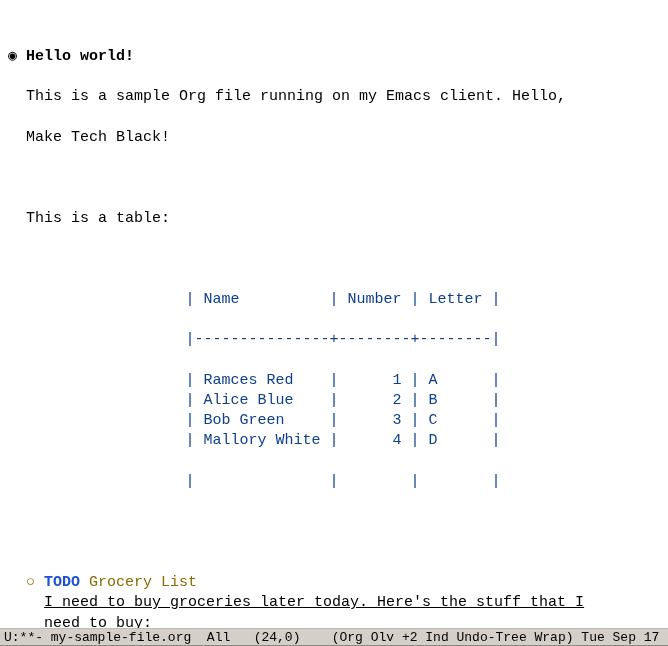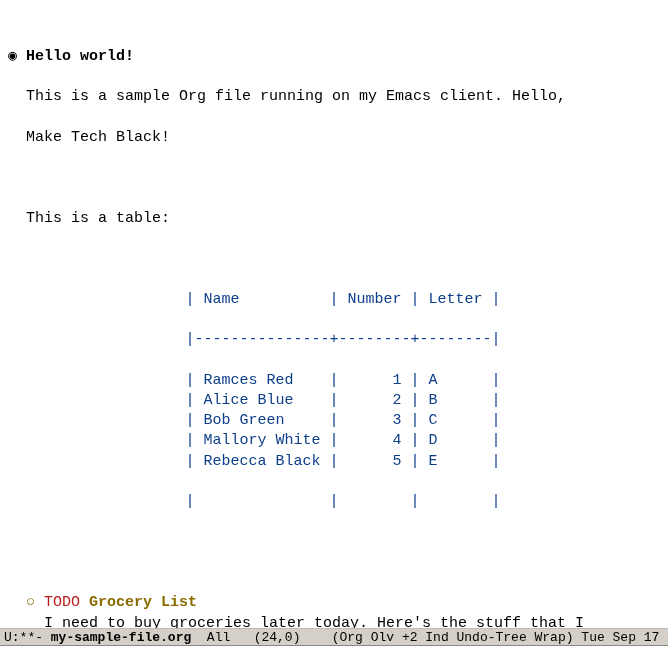--- a/index.html
+++ b/index.html
@@ -14,57 +14,57 @@
       overflow: hidden;
       position: relative;
     }
     .buffer {
       padding: 6px 8px 0 8px;
       white-space: pre;
     }
     .h1-text { font-weight: bold; }
     .h2-line { }
     .h2-bullet { color: #8a6b00; }
-    .h2-todo { color: #b91c1c; font-weight: normal; }
-    .h2-title { color: #8a6b00; font-weight: bold; }
+    .h2-todo { color: #1d4ed8; font-weight: bold; }
+    .h2-title { color: #8a6b00; font-weight: normal; }
     .blue { color: #0e3f8a; text-align: center; }
     .indent-1 { padding-left: 18px; }
     .indent-2 { padding-left: 36px; text-decoration: underline; }
     .modeline {
       position: absolute;
       left: 0; right: 0; bottom: 0;
       height: 18px;
       background: #d4d0c8;
       border-top: 1px solid #bbb;
       border-bottom: 1px solid #888;
       font-size: 13px;
       line-height: 18px;
       padding: 0 4px;
       display: flex;
       white-space: pre;
       overflow: hidden;
     }
-    .modeline .fname { font-weight: bold; }
+    .modeline .fname { font-weight: normal; }
     .modeline .right { margin-left: auto; }
     .row { display: block; }
   </style>
 </head>
 <body>
 
 <div class="buffer">
 
 <div class="row"><span>◉</span> <span class="h1-text">Hello world!</span></div>
 <div class="row indent-1">This is a sample Org file running on my Emacs client. Hello,</div>
 <div class="row indent-1">Make Tech Black!</div>
 <div class="row">&nbsp;</div>
 <div class="row indent-1">This is a table:</div>
 <div class="row">&nbsp;</div>
 <div class="row indent-1 blue" id="table-header">| Name          | Number | Letter |</div>
 <div class="row indent-1 blue" id="table-divider">|---------------+--------+--------|</div>
-<div id="table-rows"><div class="row indent-1 blue">| Ramces Red    |      1 | A      |</div><div class="row indent-1 blue">| Alice Blue    |      2 | B      |</div><div class="row indent-1 blue">| Bob Green     |      3 | C      |</div><div class="row indent-1 blue">| Mallory White |      4 | D      |</div><div class="row indent-1 blue">| Rebecca Black |      5 | E      |</div></div>
+<div id="table-rows"><div class="row indent-1 blue">| Ramces Red    |      1 | A      |</div><div class="row indent-1 blue">| Alice Blue    |      2 | B      |</div><div class="row indent-1 blue">| Bob Green     |      3 | C      |</div><div class="row indent-1 blue">| Mallory White |      4 | D      |</div></div>
 <div class="row indent-1 blue" id="table-empty">|               |        |        |</div>
 <div class="row">&nbsp;</div>
 
 <div id="todo-block-0"><div class="row indent-1 h2-line"><span class="h2-bullet">○</span> <span class="h2-todo">TODO</span> <span class="h2-title">Grocery List</span></div><div class="row indent-2">I need to buy groceries later today. Here's the stuff that I</div><div class="row indent-2">need to buy:</div></div>
 
 
 
 
 </div>
 

